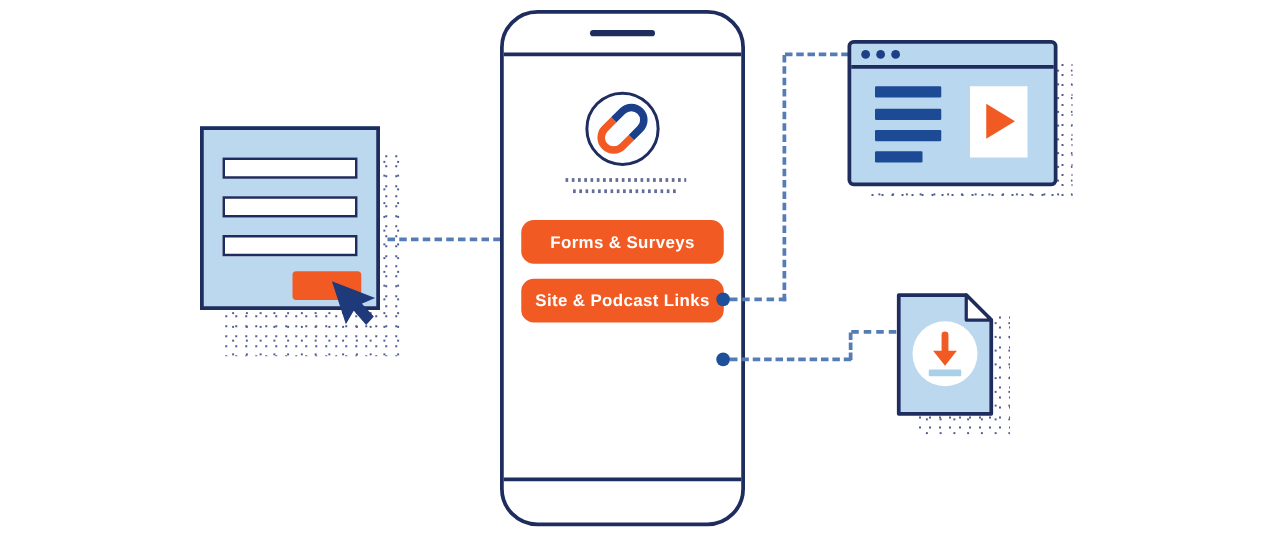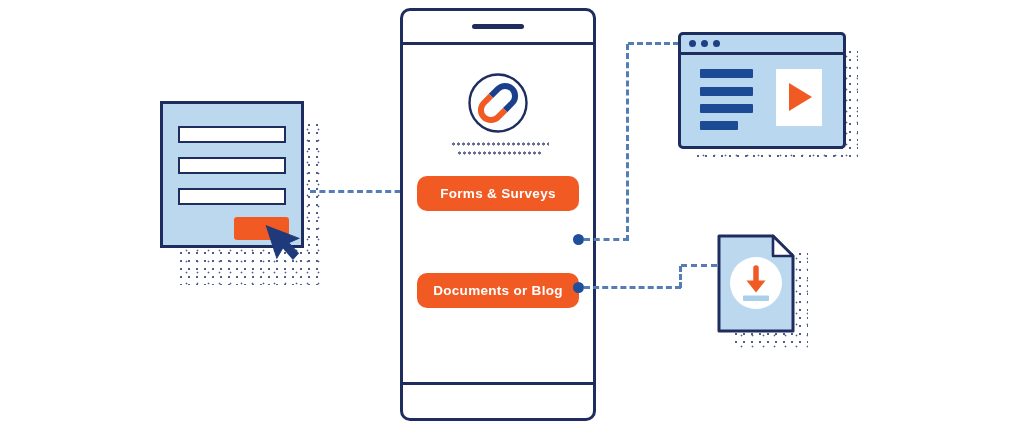--- a/index.html
+++ b/index.html
@@ -28,21 +28,21 @@
   .form-card{ position:absolute; left:160px; top:101px; width:144px; height:147px;
               background:#bcd8ee; border:3px solid #1f2c5e; }
   .form-field{ position:absolute; left:15px; width:108px; height:17px;
                background:#ffffff; border:2px solid #1f2c5e; }
   .form-submit{ position:absolute; left:71px; top:113px; width:55px; height:23px;
                 background:#f15a22; border-radius:3px; }
   .cursor{ position:absolute; left:262px; top:221px; }
 
   
   .phone{ position:absolute; left:400px; top:8px; width:196px; height:413px;
-          background:#ffffff; border:3px solid #1f2c5e; border-radius:10px; }
+          background:#ffffff; border:3px solid #1f2c5e; border-radius:30px; }
   .phone-speaker{ position:absolute; left:69px; top:13px; width:52px; height:5px;
                   background:#1f2c5e; border-radius:3px; }
   .phone-topline, .phone-botline{ position:absolute; left:0; right:0; height:3px; background:#1f2c5e; }
   .phone-topline{ top:31px; }
   .phone-botline{ top:371px; }
   .logo-wrap{ position:absolute; left:64px; top:61px; width:62px; height:62px; }
   .dotline{ position:absolute; height:6px;
             background-image:radial-gradient(#3d477f 1.2px, transparent 1.35px);
             background-size:5px 6px; opacity:.8; }
   .dotline.r1{ left:48px; top:130px; width:98px; }
@@ -107,21 +107,21 @@
           <path d="M21 31 L21 21 A10 10 0 0 1 41 21 L41 31" fill="none" stroke="#1c3f8c" stroke-width="6" stroke-linecap="butt"></path>
           <path d="M41 31 L41 41 A10 10 0 0 1 21 41 L21 31" fill="none" stroke="#f15a22" stroke-width="6" stroke-linecap="butt"></path>
         </g>
       </svg>
     </div>
 
     <div class="dotline r1"></div>
     <div class="dotline r2"></div>
 
     <div class="pill b1">Forms &amp; Surveys</div>
-    <div class="pill b3">Documents or Blog</div>
+    <div class="pill b2">Site &amp; Podcast Links</div>
   </div>
 
   <div class="conn-dot" style="left:573px; top:234px;"></div>
   <div class="dash-h" style="left:584px; top:238px; width:45px;"></div>
   <div class="dash-v" style="left:626px; top:44px; height:197px;"></div>
   <div class="dash-h" style="left:628px; top:42px; width:51px;"></div>
 
   <div class="halftone browser-shadow"></div>
   <div class="browser">
     <div class="browser-titlebar">

